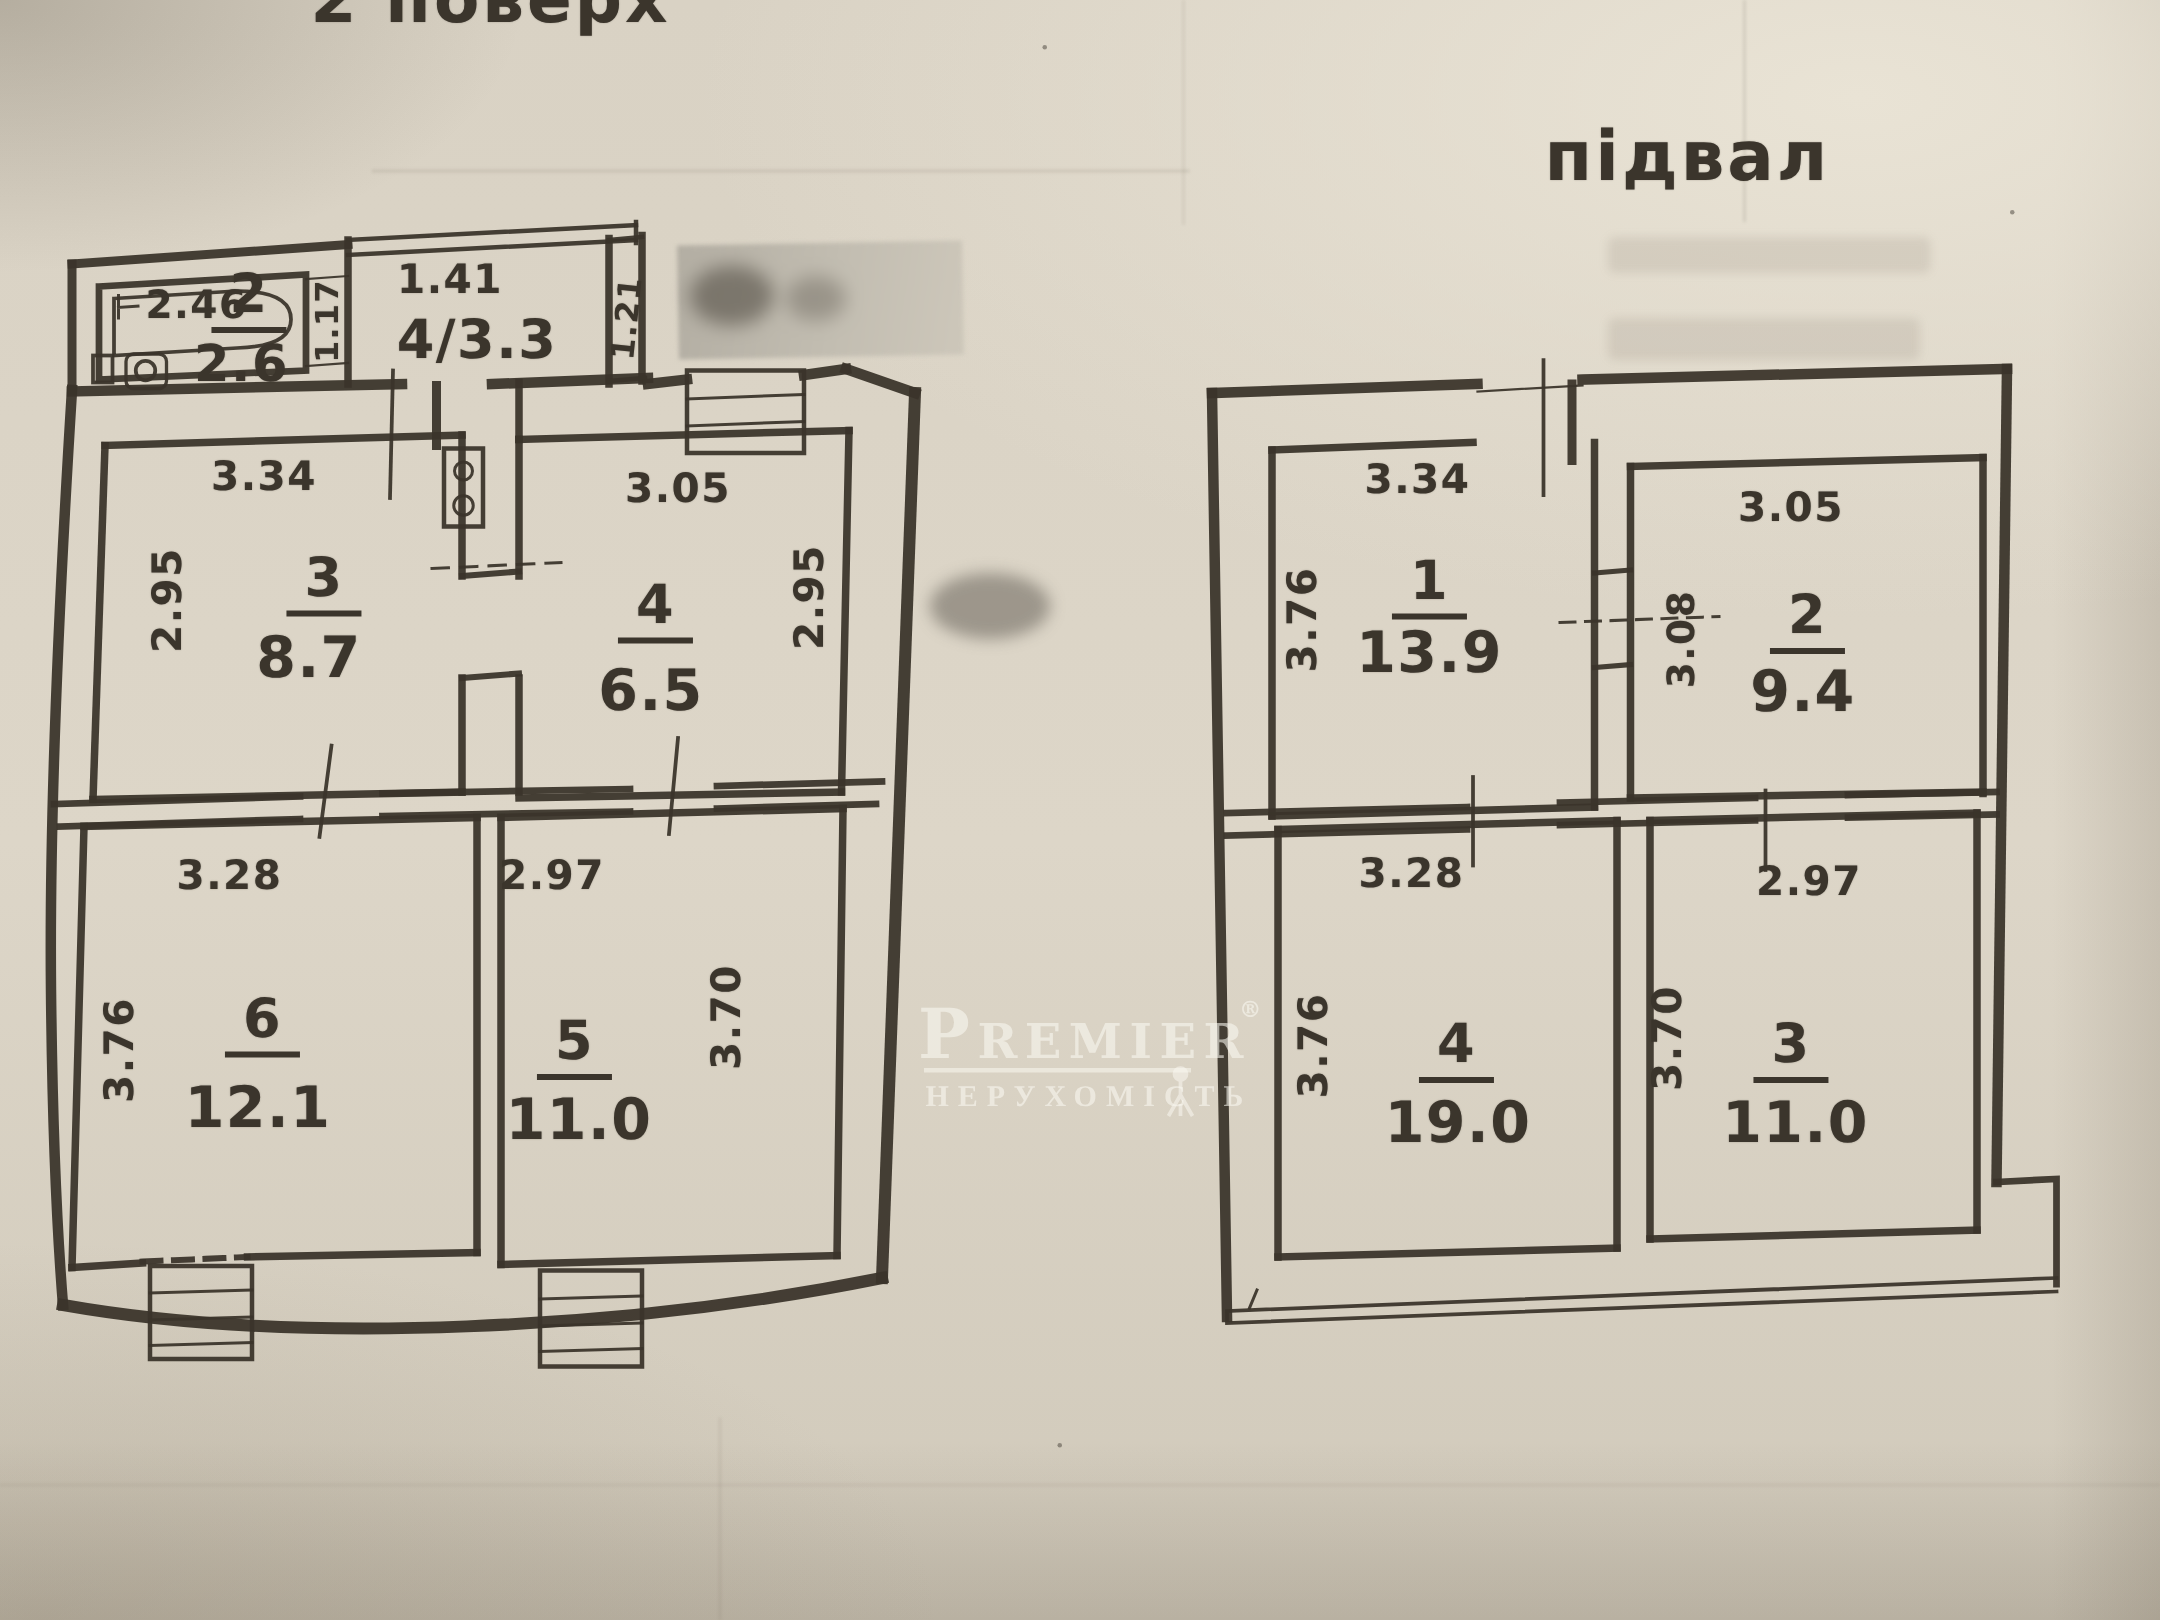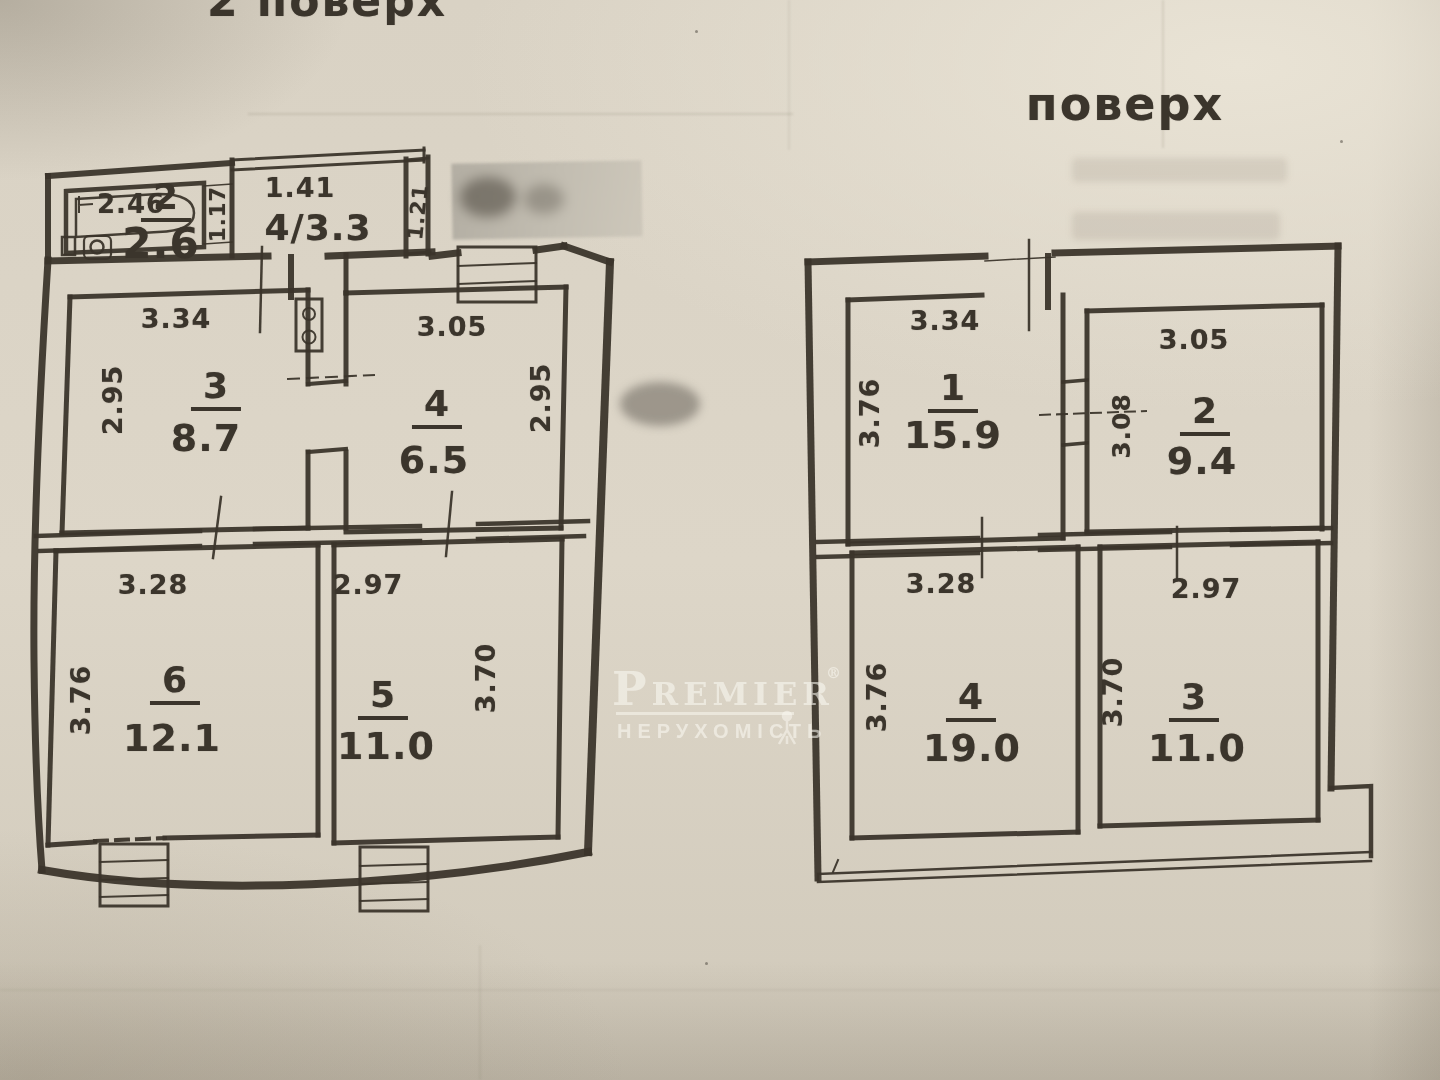--- a/index.html
+++ b/index.html
@@ -32,21 +32,21 @@
     position:absolute;left:452px;top:162px;width:190px;height:76px;
     background:linear-gradient(100deg,#b3aea3 0%,#c2bdb1 55%,#cdc7ba 100%);
     filter:blur(1.5px);transform:rotate(-1deg);
   }
   .redact .blob{position:absolute;border-radius:50%;filter:blur(6px);background:rgba(72,67,59,.55);}
   .bleed{position:absolute;background:rgba(128,120,104,.16);filter:blur(3px);border-radius:5px;}
   .wm{position:absolute;color:rgba(250,248,241,.58);font-family:"DejaVu Serif","Liberation Serif",serif;}
   .wm-brand{font-variant:small-caps;font-weight:700;font-size:46px;letter-spacing:5px;}
   .wm-reg{font-size:15px;font-weight:700;}
   .wm-line{position:absolute;height:3px;background:rgba(250,248,241,.55);}
-  .wm-sub{text-transform:uppercase;font-weight:600;font-size:20px;letter-spacing:6px;font-family:Liberation Sans, sans-serif;}
+  .wm-sub{text-transform:uppercase;font-weight:600;font-size:20px;letter-spacing:6px;font-family:Liberation Serif, serif;}
   .speck{position:absolute;width:3px;height:3px;border-radius:50%;background:rgba(70,64,55,.5);}
 </style>
 </head>
 <body>
 
 <div class="photo">
 
   <div class="fold" style="left:248px;top:113px;width:545px;height:2px"></div>
   <div class="fold" style="left:0;top:989px;width:1440px;height:2px;opacity:.6"></div>
   <div class="fold" style="left:479px;top:945px;width:2px;height:135px;opacity:.7"></div>
@@ -168,25 +168,25 @@
       <path d="M852,838 L1078,832" stroke-width="5"></path>
       <path d="M1078,547 L1078,832" stroke-width="5"></path>
       <path d="M1100,547 L1318,542" stroke-width="5"></path>
       <path d="M1100,547 L1100,826" stroke-width="5"></path>
       <path d="M1100,826 L1318,820" stroke-width="5"></path>
       <path d="M1318,542 L1318,820" stroke-width="5"></path>
     </g>
   </svg>
 
   <span class="lbl title" style="left:327px;top:0px;font-size:44px">2 поверх</span>
-  <span class="lbl title" style="left:1125px;top:104px;font-size:46px">поверх</span>
+  <span class="lbl title" style="left:1125px;top:104px;font-size:46px">підвал</span>
 
   <span class="lbl" style="left:131px;top:204px;font-size:26px">2.46</span>
   <span class="lbl num" style="left:166px;top:199px;font-size:36px">2</span>
-  <span class="lbl" style="left:161px;top:243px;font-size:42px">2.6</span>
+  <span class="lbl" style="left:161px;top:243px;font-size:34px">2.6</span>
   <span class="lbl vert" style="left:218px;top:214px;font-size:21px">1.17</span>
   <span class="lbl" style="left:300px;top:187px;font-size:27px">1.41</span>
   <span class="lbl" style="left:318px;top:227px;font-size:36px">4/3.3</span>
   <span class="lbl vert" style="left:418px;top:212px;font-size:21px;transform:translate(-50%,-50%) rotate(-84deg)">1.21</span>
 
   <span class="lbl" style="left:176px;top:318px;font-size:27px">3.34</span>
   <span class="lbl vert" style="left:112px;top:400px;font-size:27px">2.95</span>
   <span class="lbl num" style="left:216px;top:388px;font-size:36px">3</span>
   <span class="lbl" style="left:206px;top:438px;font-size:38px">8.7</span>
 
@@ -201,21 +201,21 @@
   <span class="lbl" style="left:172px;top:738px;font-size:38px">12.1</span>
 
   <span class="lbl" style="left:368px;top:584px;font-size:27px">2.97</span>
   <span class="lbl vert" style="left:485px;top:678px;font-size:27px">3.70</span>
   <span class="lbl num" style="left:383px;top:697px;font-size:36px">5</span>
   <span class="lbl" style="left:386px;top:746px;font-size:38px">11.0</span>
 
   <span class="lbl" style="left:945px;top:320px;font-size:27px">3.34</span>
   <span class="lbl vert" style="left:869px;top:413px;font-size:27px">3.76</span>
   <span class="lbl num" style="left:953px;top:390px;font-size:36px">1</span>
-  <span class="lbl" style="left:953px;top:435px;font-size:38px">15.9</span>
+  <span class="lbl" style="left:953px;top:435px;font-size:38px">13.9</span>
 
   <span class="lbl vert" style="left:1121px;top:426px;font-size:25px">3.08</span>
   <span class="lbl" style="left:1194px;top:339px;font-size:27px">3.05</span>
   <span class="lbl num" style="left:1205px;top:413px;font-size:36px">2</span>
   <span class="lbl" style="left:1202px;top:461px;font-size:38px">9.4</span>
 
   <span class="lbl" style="left:941px;top:583px;font-size:27px">3.28</span>
   <span class="lbl vert" style="left:876px;top:697px;font-size:27px">3.76</span>
   <span class="lbl num" style="left:971px;top:699px;font-size:36px">4</span>
   <span class="lbl" style="left:972px;top:748px;font-size:38px">19.0</span>

